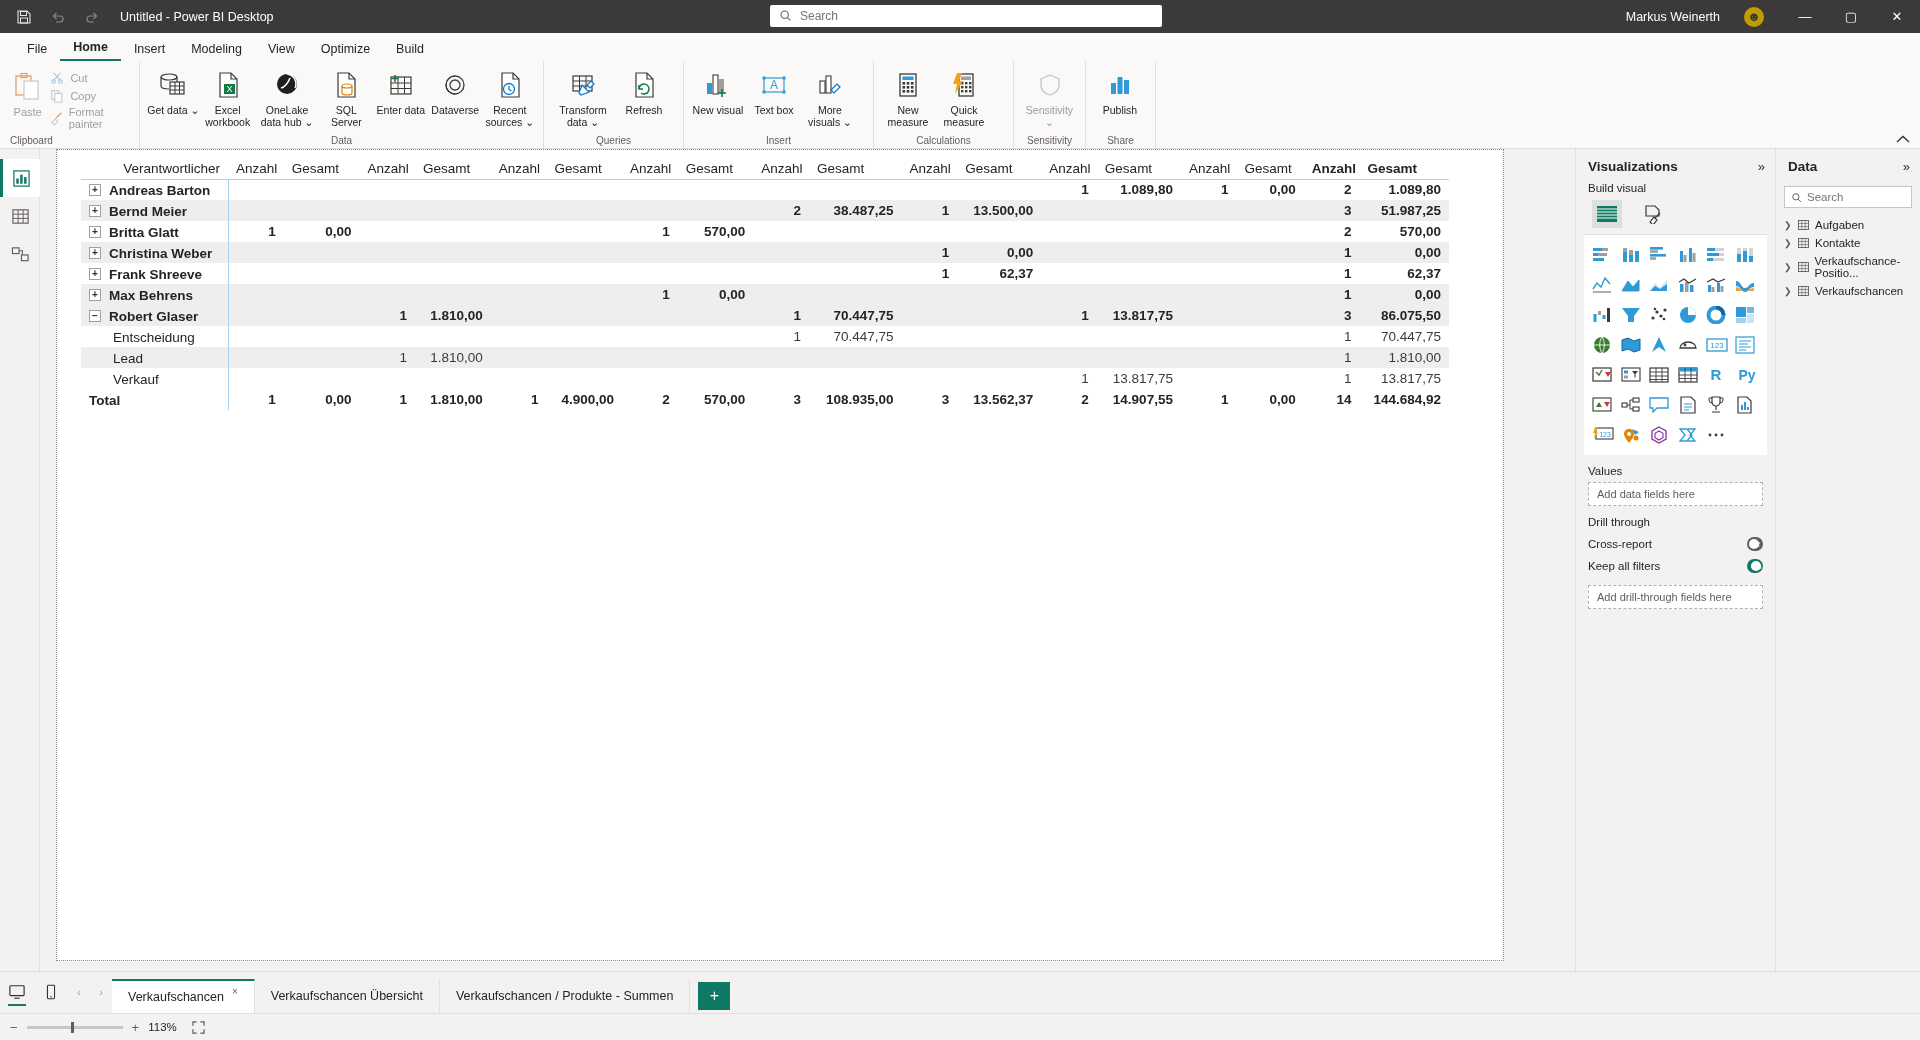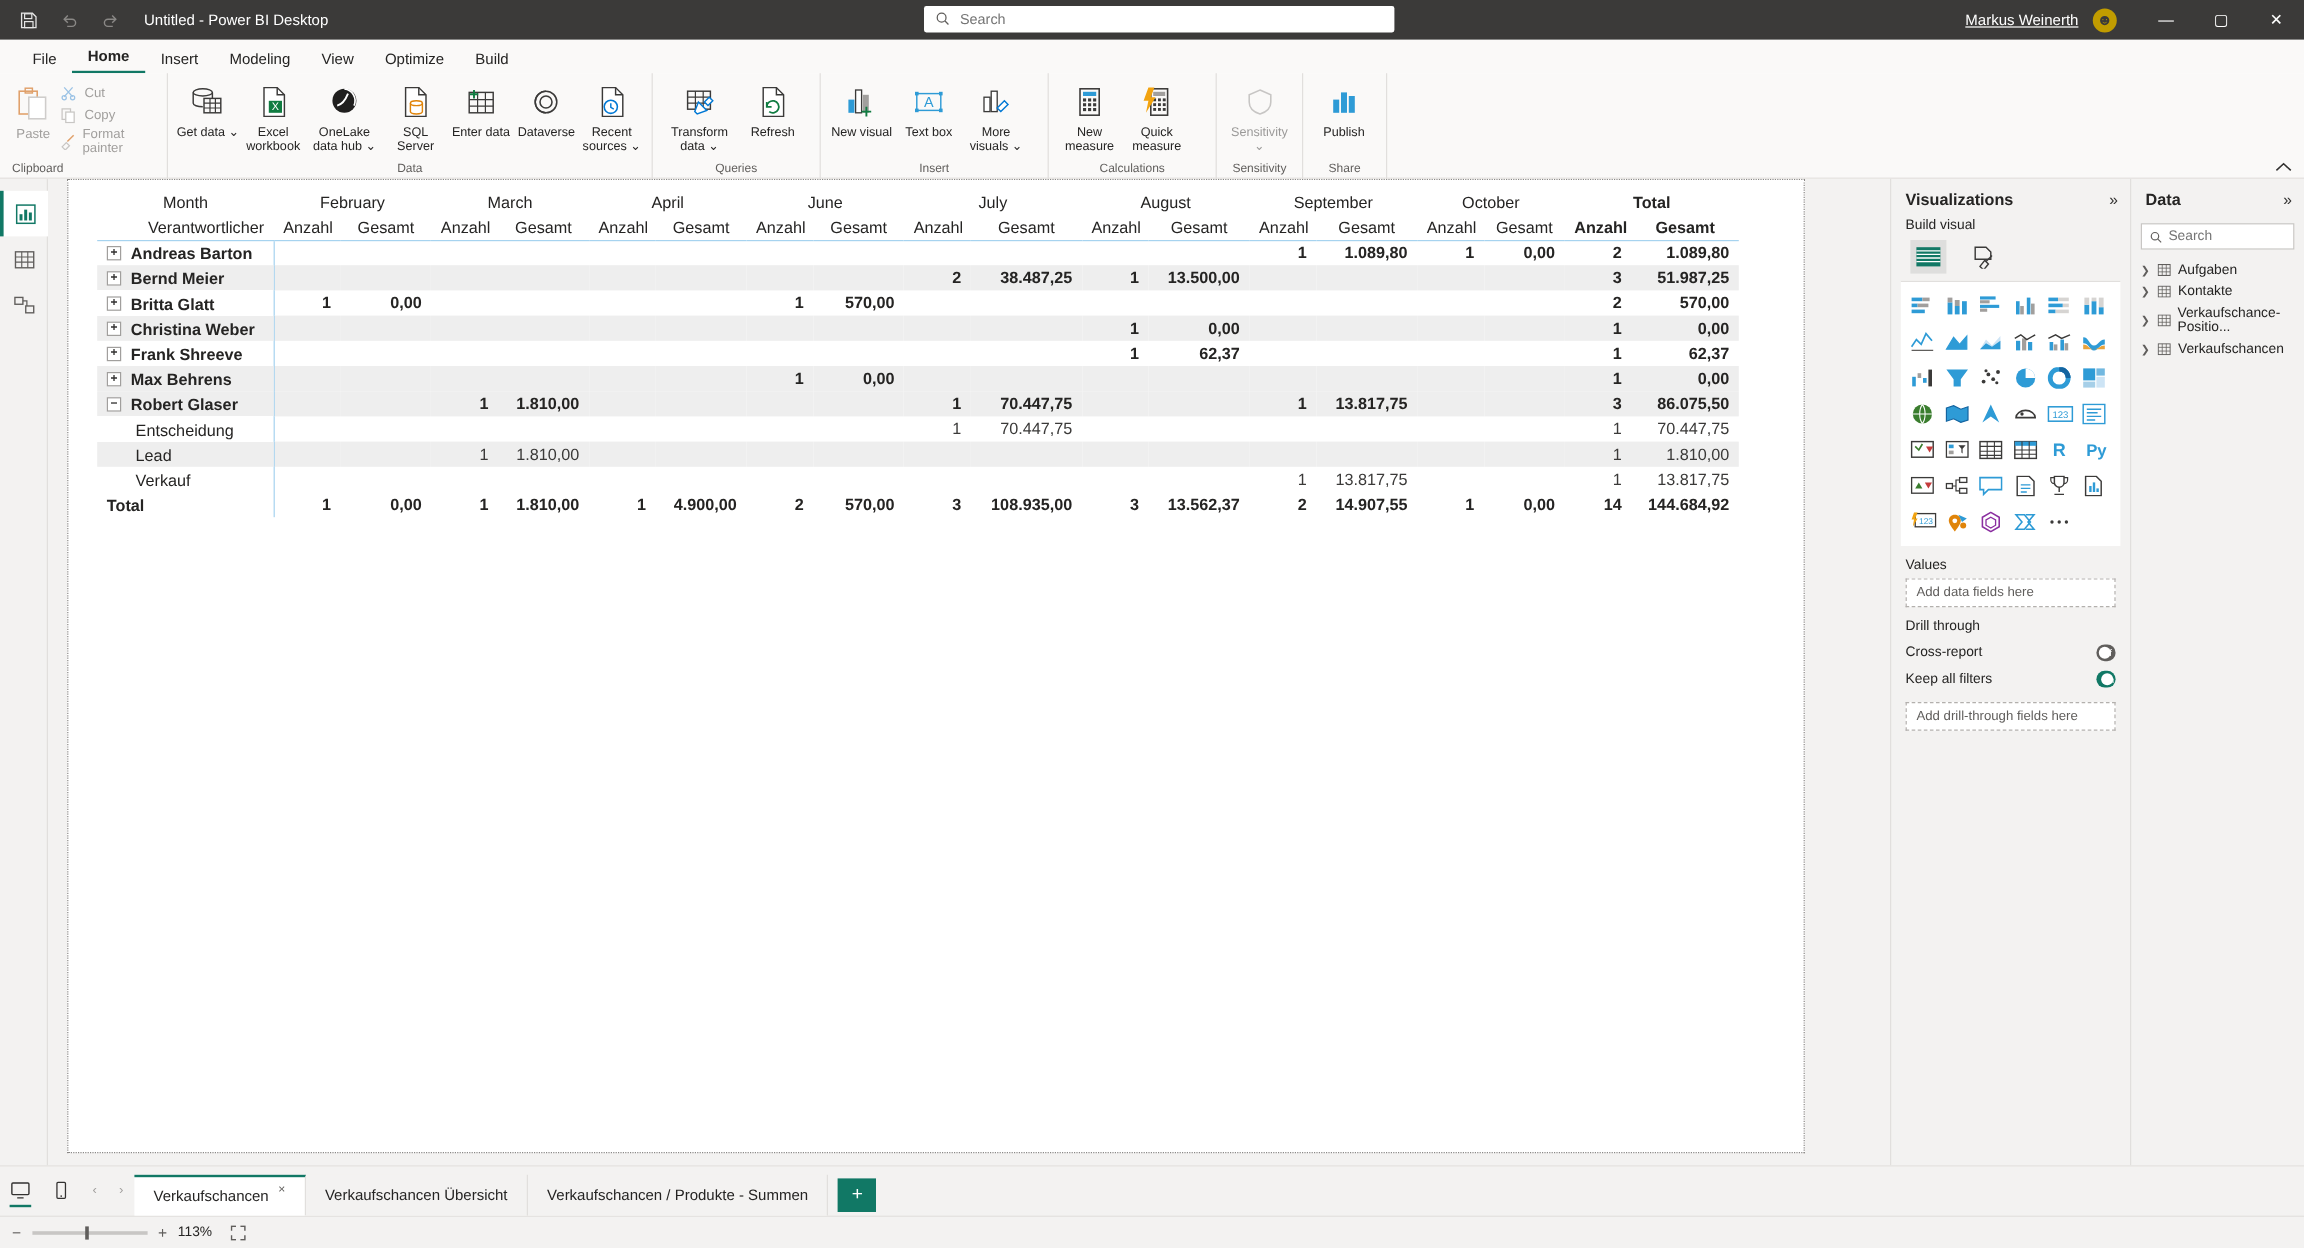--- a/index.html
+++ b/index.html
@@ -21,21 +21,21 @@
   .tb-ic.dim { color: #8a8886; }
   .tb-title { margin-left: 18px; font-size: 12.5px; color: #ffffff; }
   .tb-search-wrap { position:absolute; left: 770px; top: 5px; width: 392px; height: 22px; }
   .tb-search {
     width: 100%; height: 100%; background: #ffffff; border: none;
     border-radius: 2px; font-size: 12px; padding-left: 30px; color: #605e5c;
     font-family: "Liberation Sans", sans-serif;
   }
   .tb-search-ic { position:absolute; left: 9px; top: 4px; font-size: 12px; color:#605e5c; }
   .tb-right { position:absolute; right: 0; top: 0; height: 33px; display:flex; align-items:center; }
-  .tb-user { font-size: 12.5px; color:#fff; margin-right: 12px; text-decoration: underline; }
+  .tb-user { font-size: 12.5px; color:#fff; margin-right: 24px; }
   .tb-avatar { width: 20px; height: 20px; border-radius: 50%; background:#c19c00; color:#3b3a39;
                font-size: 13px; display:flex; align-items:center; justify-content:center; margin-right: 18px; }
   .wbtn { width: 46px; height: 33px; display:flex; align-items:center; justify-content:center;
           color:#fff; font-size: 13px; }
 
   
   .menubar {
     height: 28px; background: #faf9f8; display:flex; align-items:flex-end;
     padding-left: 14px; gap: 0px; border-bottom: none;
   }
@@ -75,21 +75,21 @@
                  justify-content:flex-start; padding: 0; position: relative; overflow:hidden; }
   .canvas { width: 1448px; height: 812px; background:#ffffff; margin-left: 16px; margin-top: 0;
             border: 1px dotted #8a8886; position: relative; }
 
   
   .matrix { position:absolute; left: 24px; top: 8px; width: 1368px; }
   table.mx { border-collapse: collapse; width: 100%; font-size: 13.5px; table-layout: fixed; }
   table.mx th, table.mx td { padding: 0 8px; height: 21px; white-space: nowrap; }
   .hdr-top th { font-weight: normal; color:#252423; text-align:center; font-size: 13.5px;
                 padding-bottom: 2px; }
-  .hdr-sub th { font-weight: normal; color:#252423; text-align:center; font-size: 13.5px;
+  .hdr-sub th { font-weight: normal; color:#252423; text-align:left; font-size: 13.5px;
                 padding-bottom: 4px; }
   .hdr-sub th.rowhdr { text-align:right; }
   .hdr-sub th.tot { font-weight: bold; }
   .hdr-top th.tot { font-weight: bold; }
   .hdr-sub th { border-bottom: 1px solid #a6d3ef; }
   td.num { text-align:right; font-variant-numeric: tabular-nums; }
   tr.body-row td { font-weight: bold; }
   tr.band td { background:#eeeeee; }
   tr.child td { font-weight: normal; }
   tr.child.band td { background:#eeeeee; }
@@ -555,32 +555,20 @@
             <col style="width:53px">
               <col style="width:80px">
             <col style="width:53px">
               <col style="width:80px">
             <col style="width:53px">
               <col style="width:64px">
             <col style="width:53px">
               <col style="width:85px">
           </colgroup>
           <thead>
-            <tr class="hdr-top">
-              <th>Month</th>
-              <th colspan="2">February</th>
-              <th colspan="2">March</th>
-              <th colspan="2">April</th>
-              <th colspan="2">June</th>
-              <th colspan="2">July</th>
-              <th colspan="2">August</th>
-              <th colspan="2">September</th>
-              <th colspan="2">October</th>
-              <th colspan="2" class="tot">Total</th>
-            </tr>
             <tr class="hdr-sub">
               <th class="rowhdr">Verantwortlicher</th>
               <th>Anzahl</th>
               <th>Gesamt</th>
               <th>Anzahl</th>
               <th>Gesamt</th>
               <th>Anzahl</th>
               <th>Gesamt</th>
               <th>Anzahl</th>
               <th>Gesamt</th>

